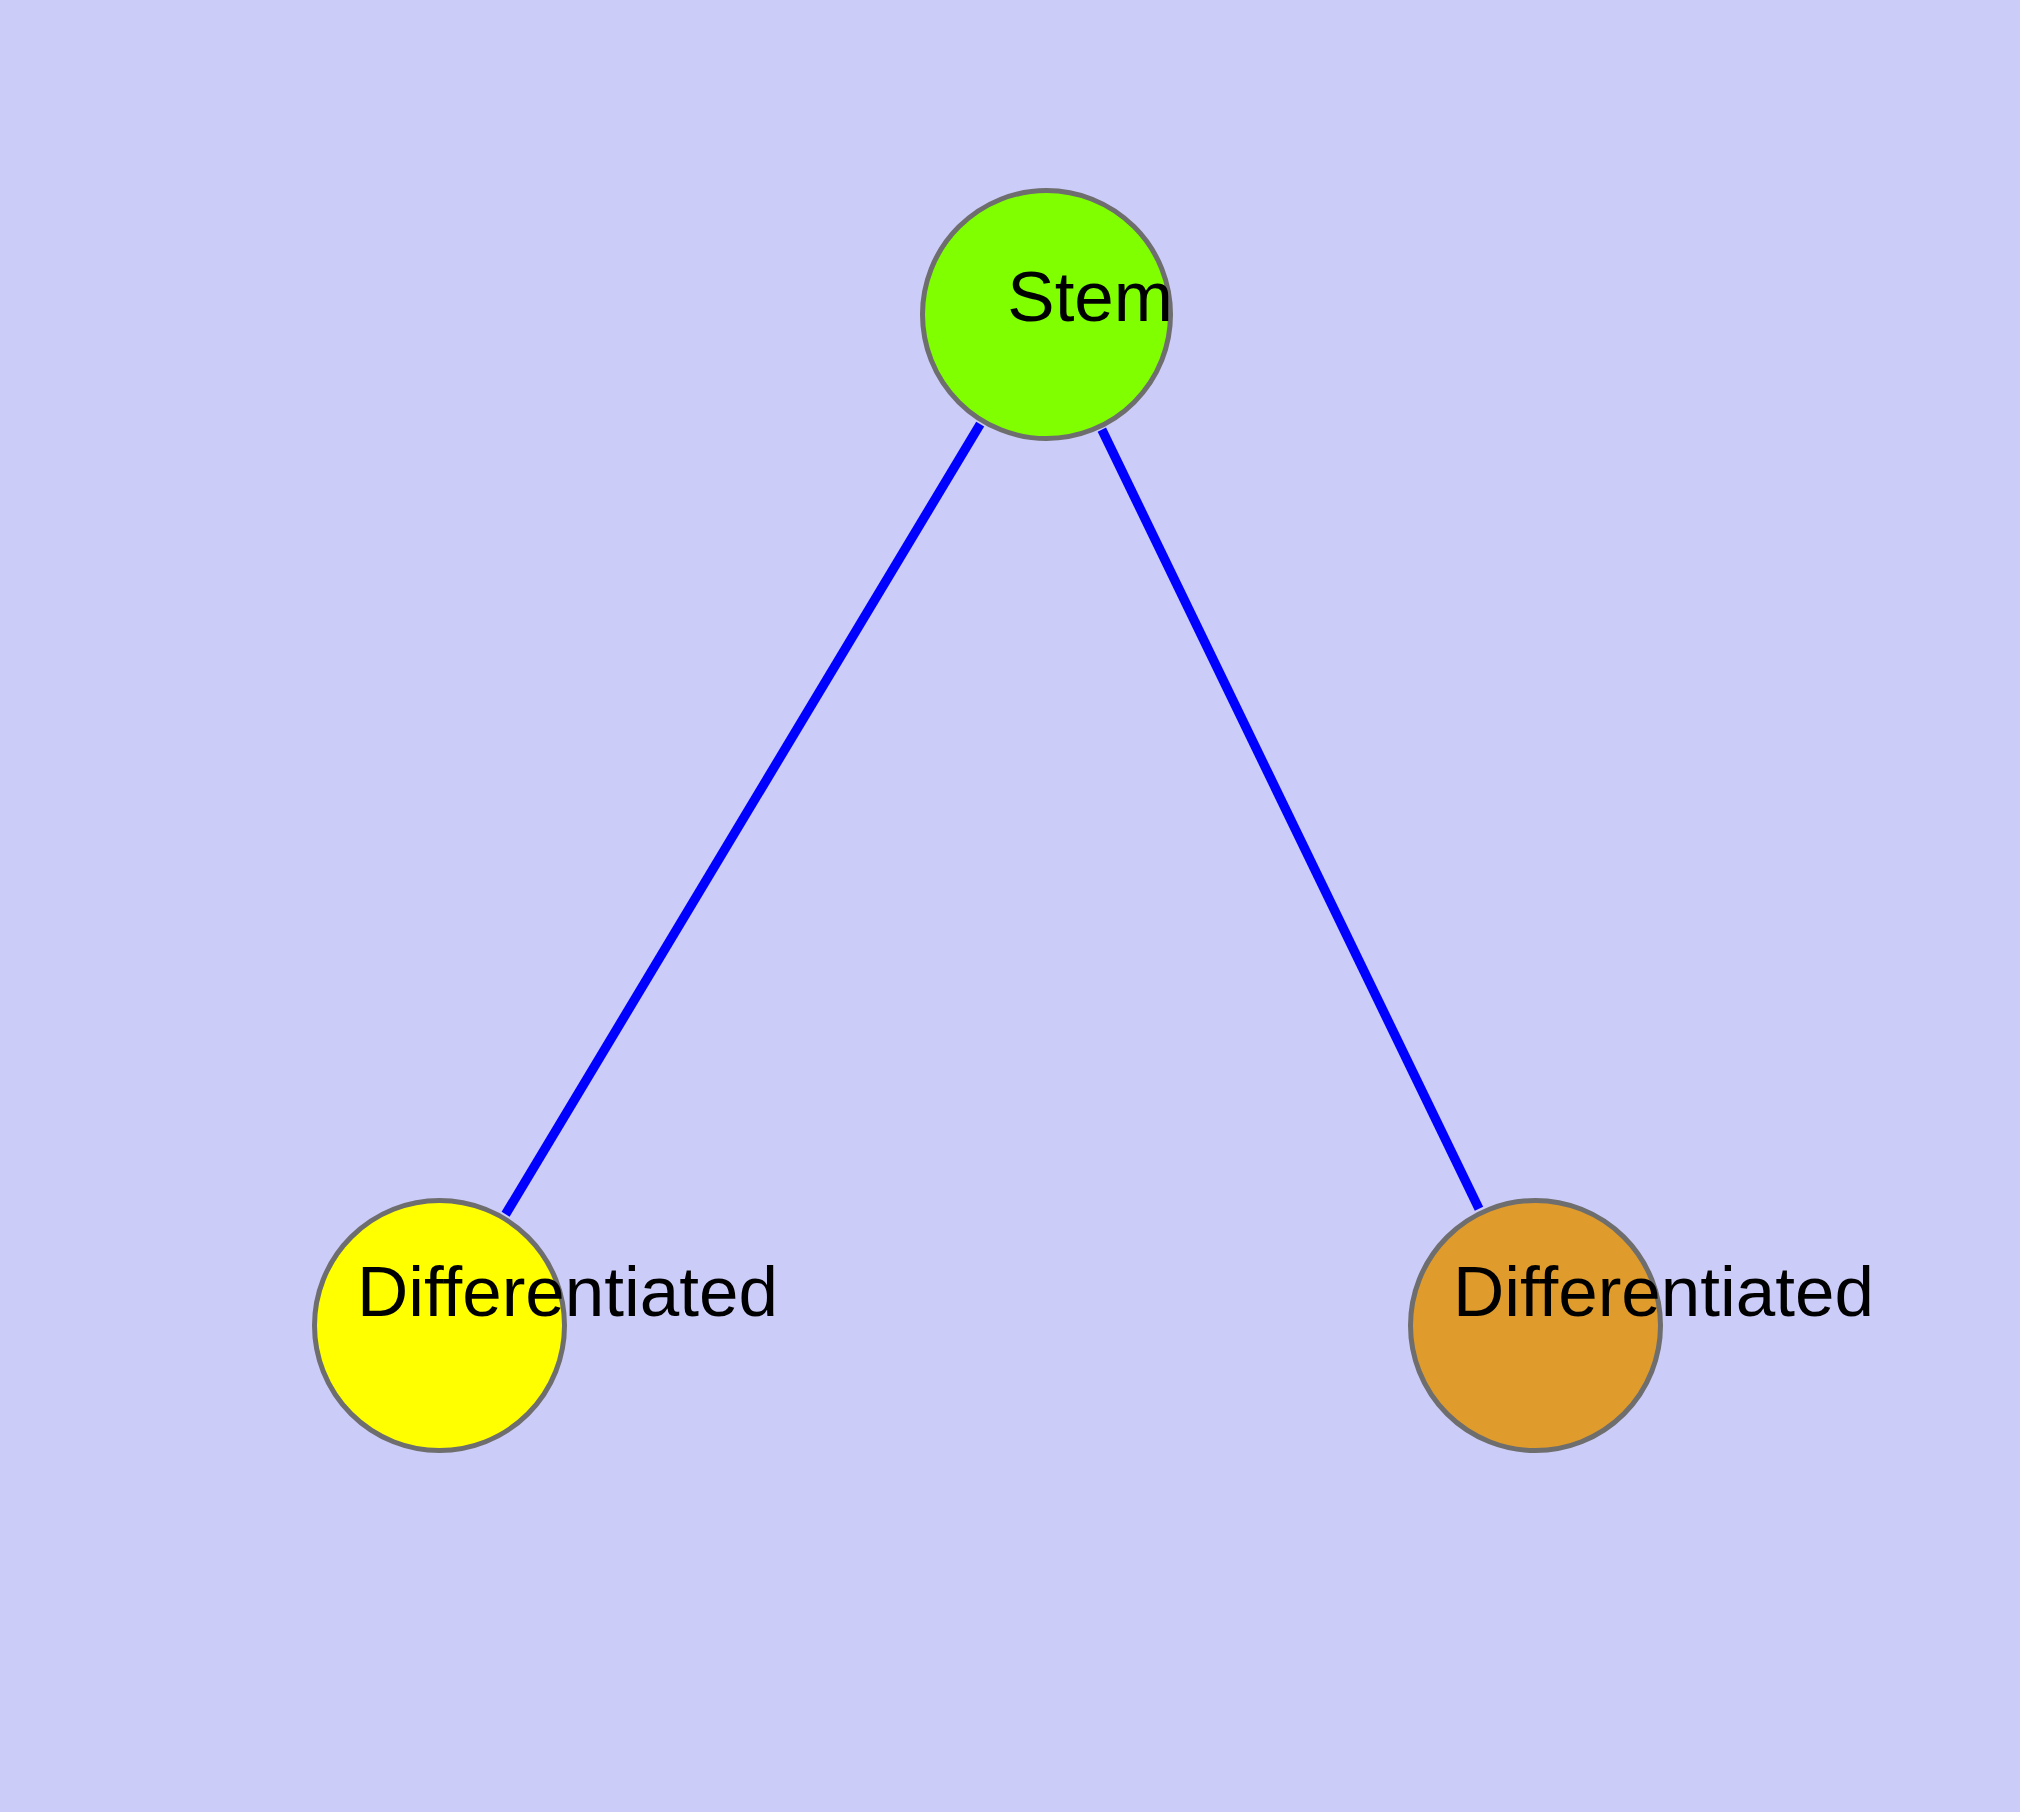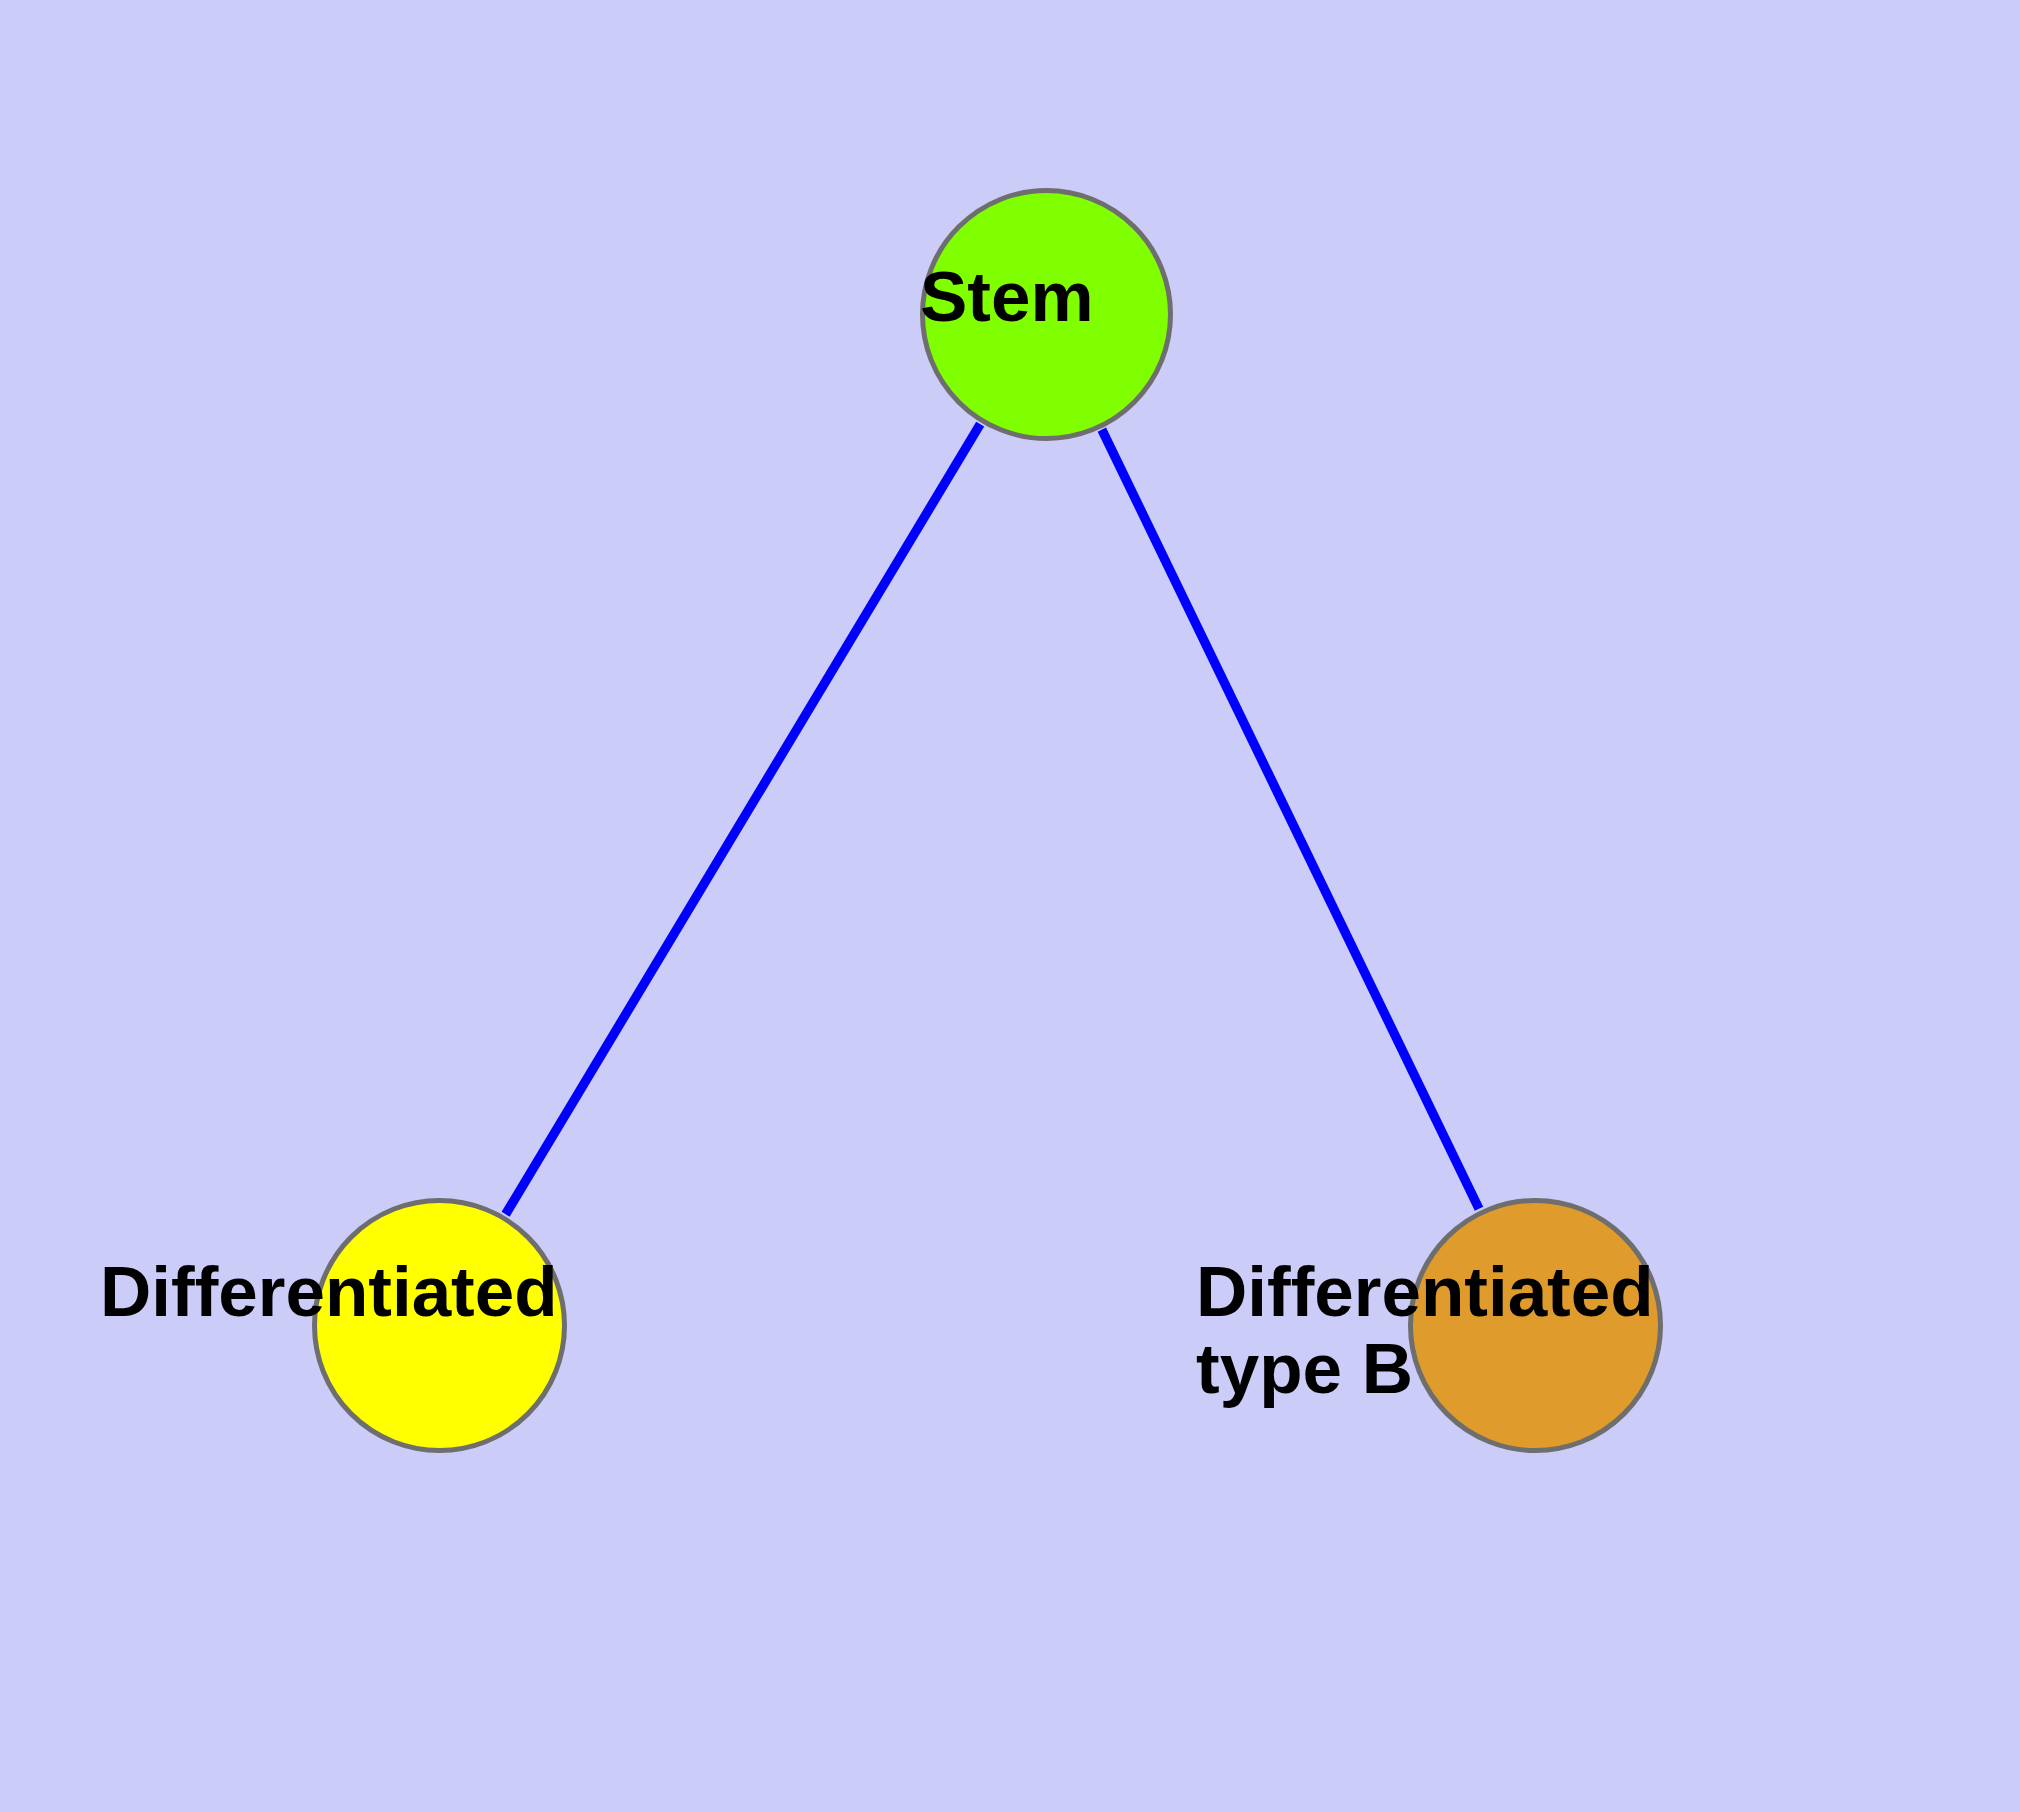--- a/index.html
+++ b/index.html
@@ -24,22 +24,22 @@
   }
   .node {
     position: absolute;
     border-radius: 50%;
     box-sizing: border-box;
     border: 5.1px solid #6e6e6e;
   }
   .node-label {
     position: absolute;
     color: #000000;
-    font-weight: bold;
-    text-align: left;
+    font-weight: normal;
+    text-align: right;
     line-height: 1.08;
     white-space: pre;
     pointer-events: none;
   }
   #node-stem {
     left: 920px;
     top: 188px;
     width: 253px;
     height: 253px;
     background: #7fff00;
@@ -89,16 +89,16 @@
       </g>
   </svg>
 
   <div class="node" id="node-stem"></div>
   <div class="node-label" id="label-stem">Stem</div>
 
   <div class="node" id="node-diff-a"></div>
   <div class="node-label" id="label-diff-a"><span>Differentiated</span><br></div>
 
   <div class="node" id="node-diff-b"></div>
-  <div class="node-label" id="label-diff-b"><span>Differentiated</span><br><span>type B</span></div>
+  <div class="node-label" id="label-diff-b"><span>Differentiated</span><br></div>
 
 </div>
 
 
 </body></html>

